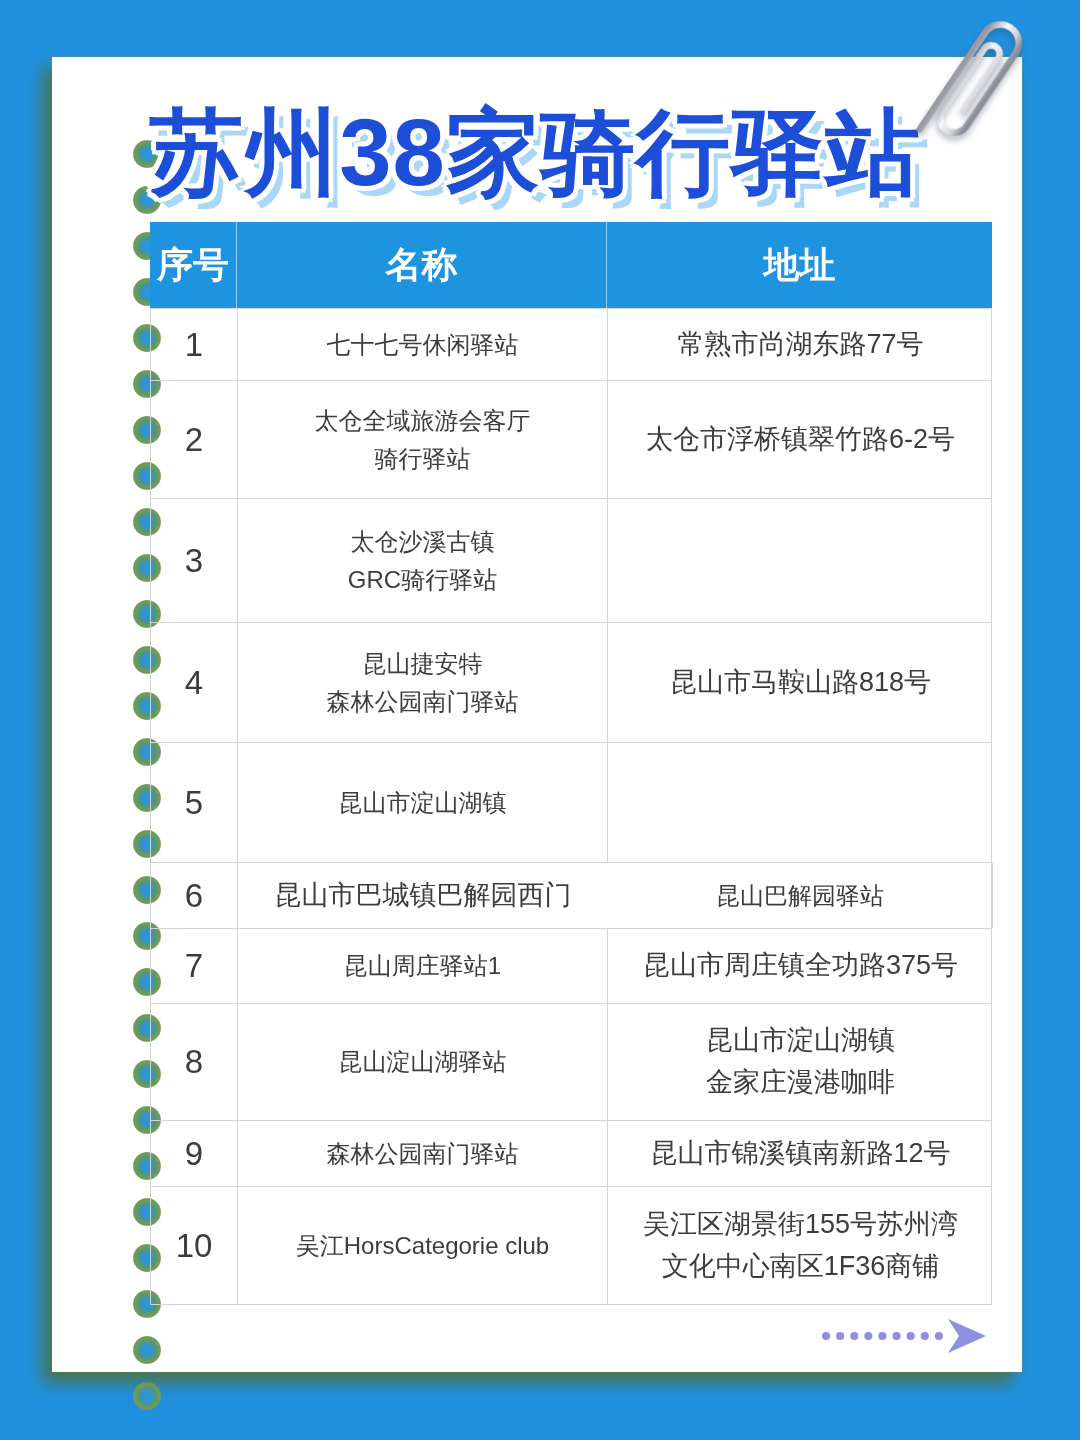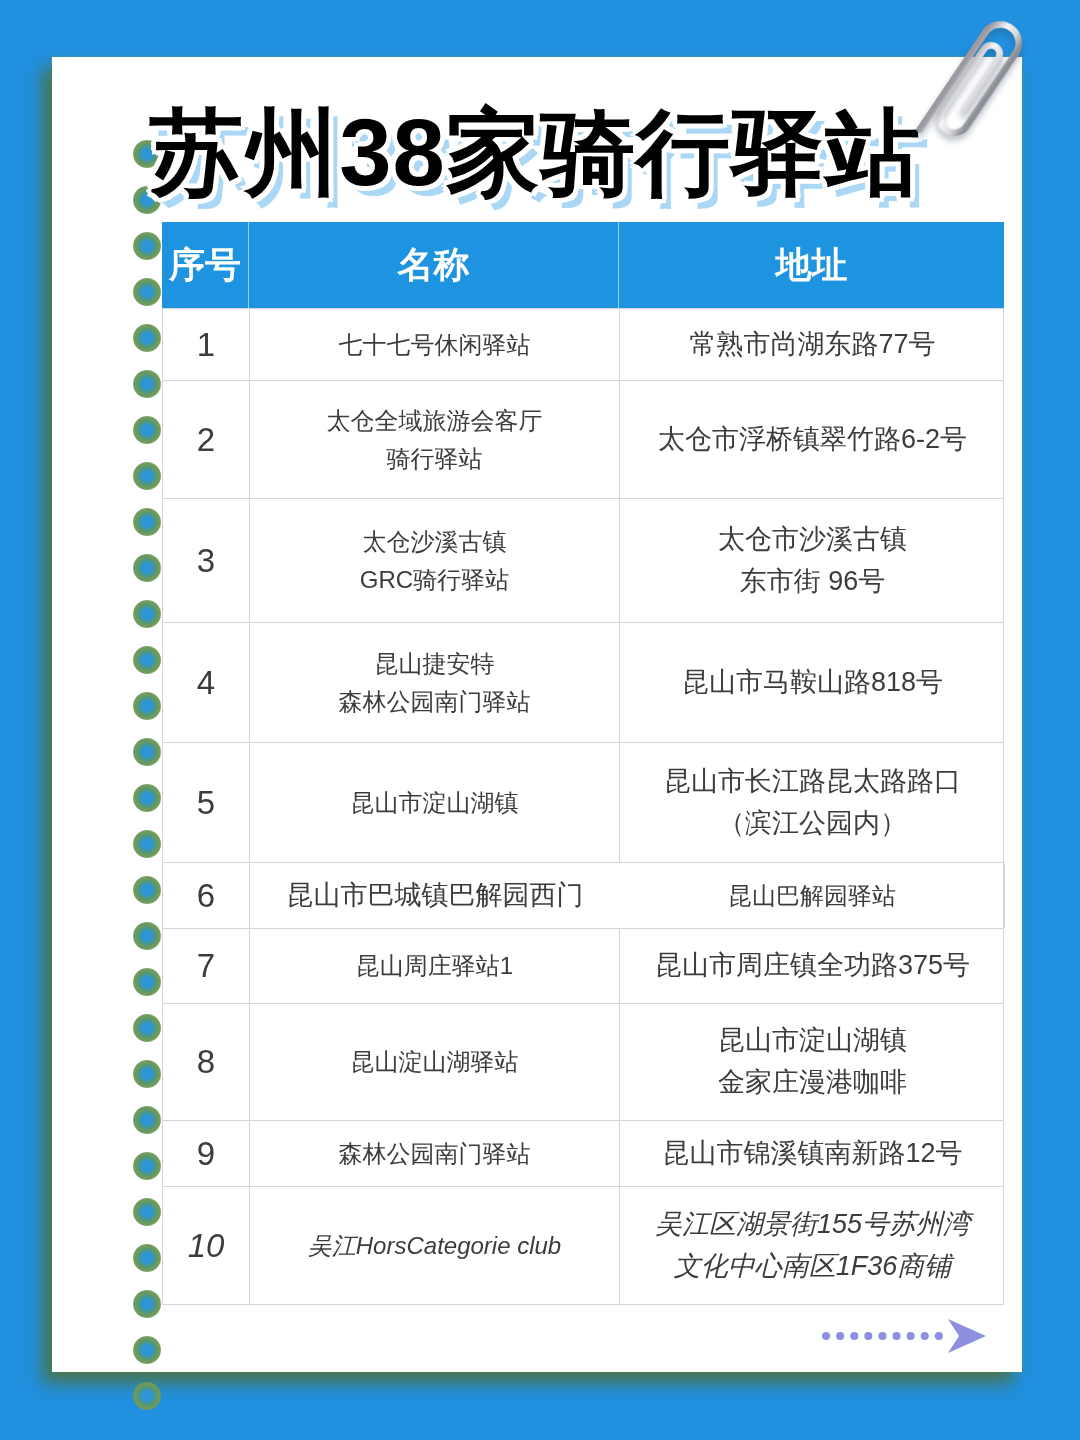--- a/index.html
+++ b/index.html
@@ -37,21 +37,21 @@
   
   .title {
     position:absolute;
     left:100px; top:90px;
     width:870px;
     margin:0;
     text-align:center;
     font-size:94px;
     font-weight:900;
     letter-spacing:1px;
-    color:#000000;
+    color:#1d4ed8;
     white-space:nowrap;
     text-shadow:
       -4px -4px 0 #fff, 4px -4px 0 #fff, -4px 4px 0 #fff, 4px 4px 0 #fff,
       -5px 0 0 #fff, 5px 0 0 #fff, 0 -5px 0 #fff, 0 5px 0 #fff,
       9px 10px 0 #abd7f6;
   }
   
   .table {
     position:absolute;
     left:143px; top:222px;
@@ -73,21 +73,21 @@
     display:flex; align-items:center; justify-content:center;
     border-right:1px solid rgba(255,255,255,0.55);
   }
   .th:last-child { border-right:none; }
   .tbody {
     border:1px solid #d5d5d5;
     border-top:1px solid #d5d5d5;
     box-sizing:border-box;
   }
   .trow { border-bottom:1px solid #d5d5d5; }
-  .trow:last-child { border-bottom:none;font-style:italic; }
+  .trow:last-child { border-bottom:none; }
   .td {
     display:flex; align-items:center; justify-content:center;
     text-align:center;
     color:#3c3c3c;
     white-space:pre-line;
     line-height:1.55;
     padding:0 6px;
     box-sizing:border-box;
   }
   .td.no   { font-size:33px; border-right:1px solid #d5d5d5; }
@@ -112,21 +112,21 @@
 <body>
 
 <div class="page">
 
   <div class="card">
 
     <div class="hole-dots"></div>
 
     <h1 class="title" style="left:48px; top:33px;">苏州38家骑行驿站</h1>
 
-    <div class="table" style="left:103px; top:165px; position:absolute;padding-left:7px;">
+    <div class="table" style="left:91px; top:165px; position:absolute;padding-left:7px;">
       <div class="thead">
         <div class="th">序号</div>
         <div class="th">名称</div>
         <div class="th">地址</div>
       </div>
       <div class="tbody">
         <div class="trow" style="height:72px">
           <div class="td no">1</div>
           <div class="td name">七十七号休闲驿站</div>
           <div class="td addr">常熟市尚湖东路77号</div>
@@ -134,34 +134,30 @@
         <div class="trow" style="height:118px">
           <div class="td no">2</div>
           <div class="td name">太仓全域旅游会客厅
 骑行驿站</div>
           <div class="td addr">太仓市浮桥镇翠竹路6-2号</div>
         </div>
         <div class="trow" style="height:124px">
           <div class="td no">3</div>
           <div class="td name">太仓沙溪古镇
 GRC骑行驿站</div>
-          <div class="td addr">太仓市沙溪古镇
-东市街 96号</div>
         </div>
         <div class="trow" style="height:120px">
           <div class="td no">4</div>
           <div class="td name">昆山捷安特
 森林公园南门驿站</div>
           <div class="td addr">昆山市马鞍山路818号</div>
         </div>
         <div class="trow" style="height:120px">
           <div class="td no">5</div>
           <div class="td name">昆山市淀山湖镇</div>
-          <div class="td addr">昆山市长江路昆太路路口
-（滨江公园内）</div>
         </div>
         <div class="trow" style="height:66px">
           <div class="td no">6</div>
           <div class="td addr">昆山市巴城镇巴解园西门</div>
           <div class="td name">昆山巴解园驿站</div>
         </div>
         <div class="trow" style="height:75px">
           <div class="td no">7</div>
           <div class="td name">昆山周庄驿站1</div>
           <div class="td addr">昆山市周庄镇全功路375号</div>

